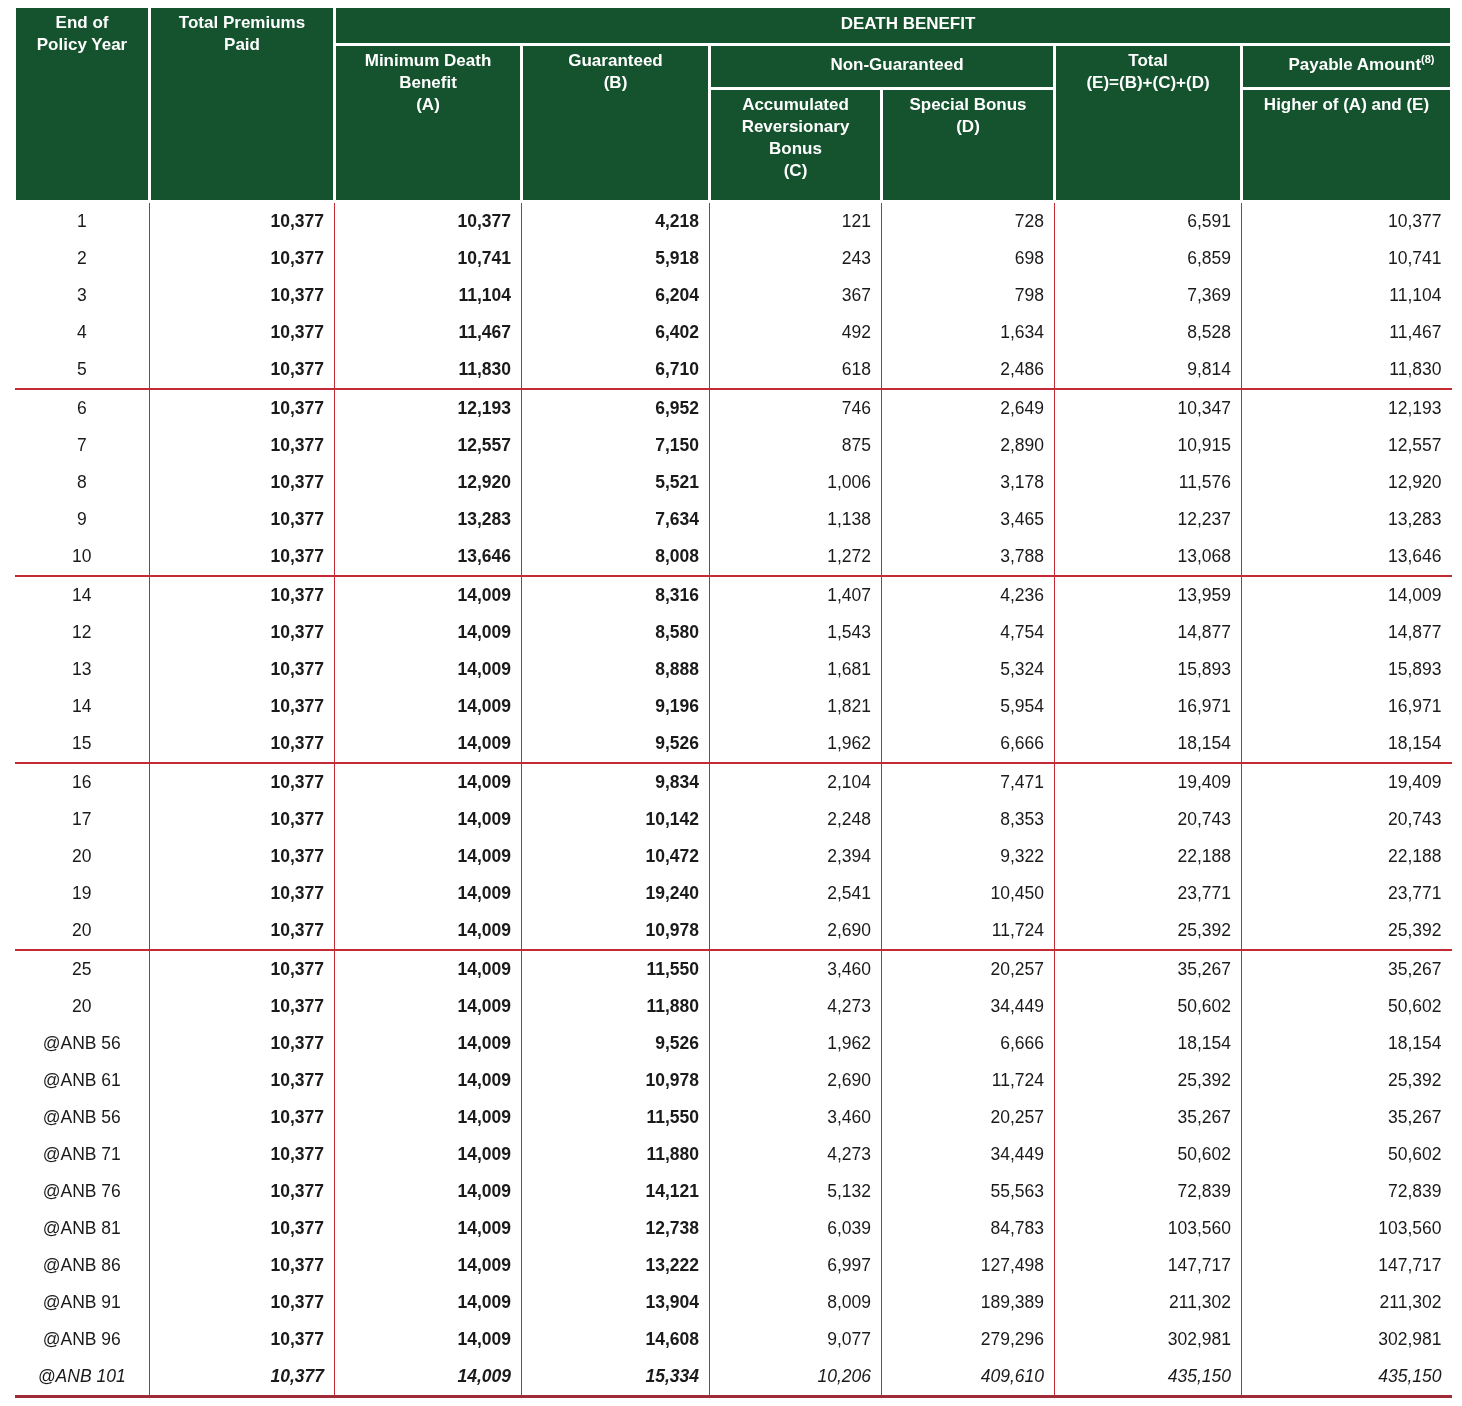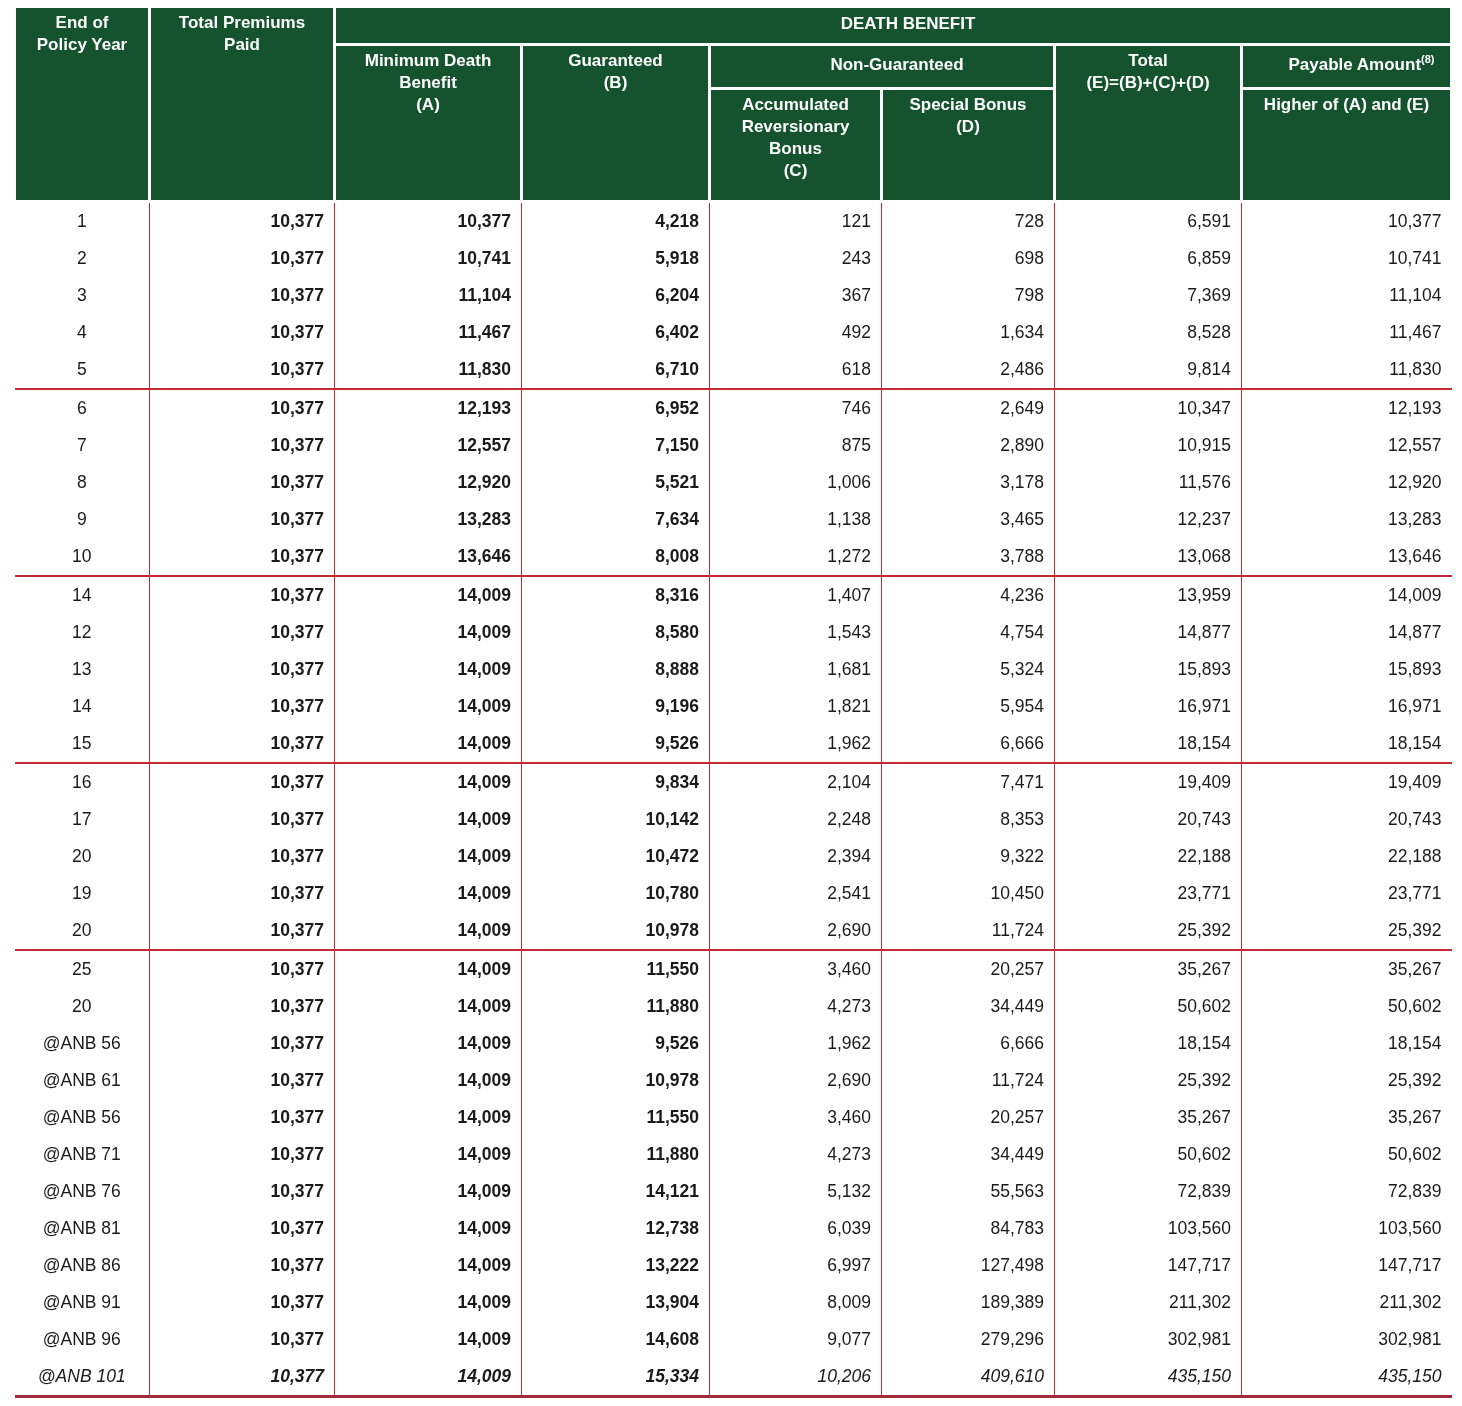--- a/index.html
+++ b/index.html
@@ -295,21 +295,21 @@
           <td class="c-bold">10,472</td>
           <td>2,394</td>
           <td>9,322</td>
           <td>22,188</td>
           <td>22,188</td>
         </tr>
         <tr>
           <td>19</td>
           <td class="c-bold">10,377</td>
           <td class="c-bold">14,009</td>
-          <td class="c-bold">10,780</td>
+          <td class="c-bold">19,240</td>
           <td>2,541</td>
           <td>10,450</td>
           <td>23,771</td>
           <td>23,771</td>
         </tr>
         <tr class="group-end">
           <td>20</td>
           <td class="c-bold">10,377</td>
           <td class="c-bold">14,009</td>
           <td class="c-bold">10,978</td>

